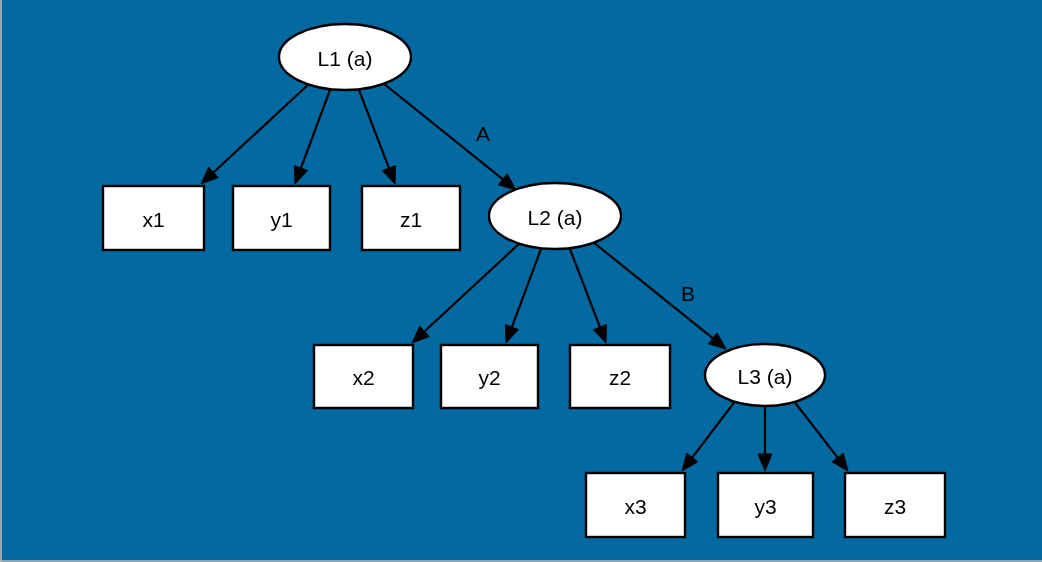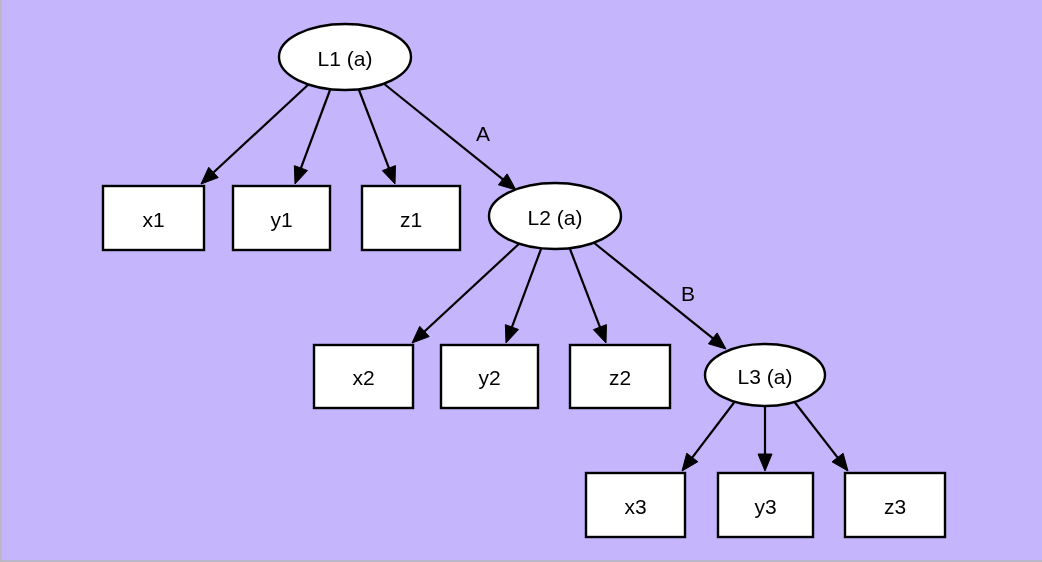--- a/index.html
+++ b/index.html
@@ -8,21 +8,21 @@
     padding: 0;
     background: #ffffff;
   }
   body {
     font-family: "Liberation Sans", sans-serif;
   }
   #canvas-wrap {
     position: relative;
     width: 1042px;
     height: 562px;
-    background: #c4b5fd;
+    background: #0369a1;
     overflow: hidden;
   }
   #diagram-svg {
     display: block;
     width: 1042px;
     height: 562px;
   }
   .node-shape {
     fill: #ffffff;
     stroke: #000000;

